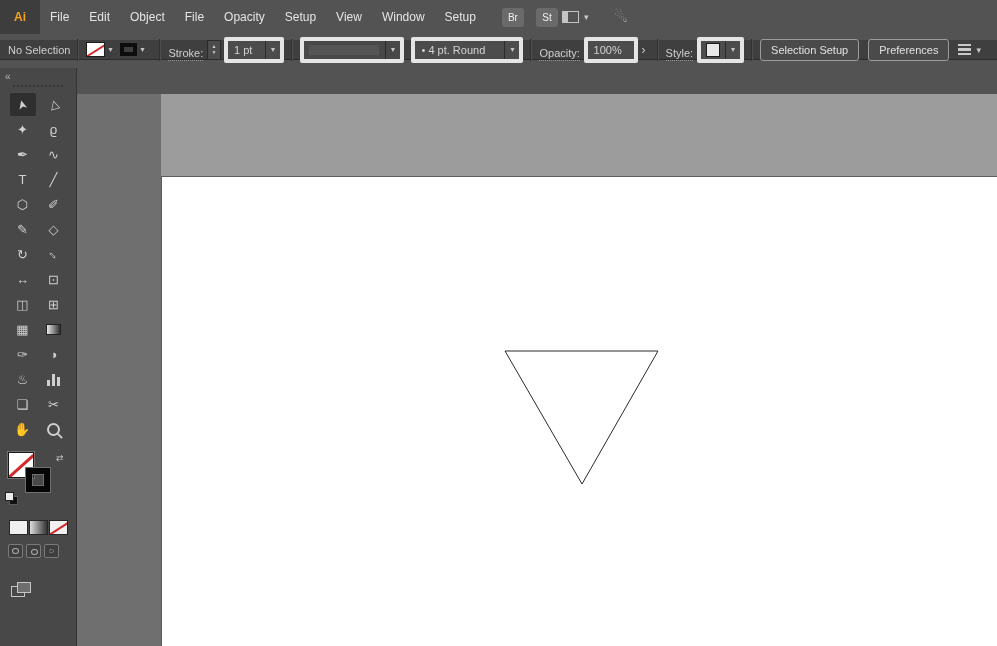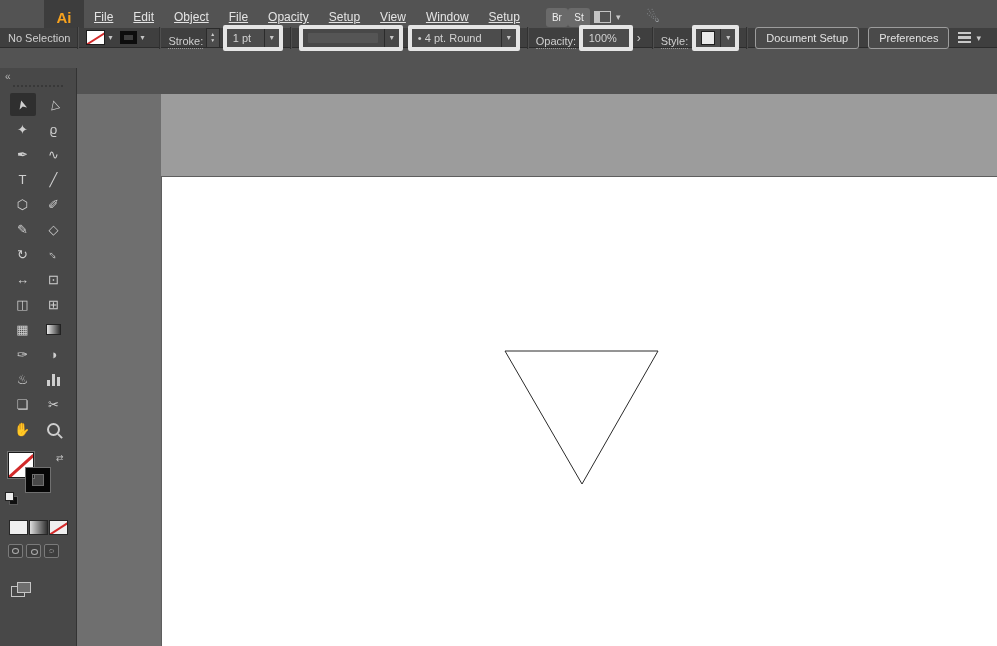--- a/index.html
+++ b/index.html
@@ -3,33 +3,33 @@
 <meta charset="utf-8">
 <style>
   html,body{margin:0;padding:0;background:#222;}
   #app{position:relative;width:997px;height:646px;overflow:hidden;
        font-family:"Liberation Sans",sans-serif;background:#535353;}
 
   
   .menubar{position:absolute;top:0;left:0;right:0;height:34px;background:#535353;
            display:flex;align-items:center;color:#E4E4E4;font-size:12px;}
   .logo{width:40px;height:34px;display:flex;align-items:center;justify-content:center;
-        background:#3D3D3D;color:#F7A21E;font-weight:bold;font-size:15px;margin-left:44px;}
-  .mi{padding:0 10px;line-height:34px;cursor:default;text-decoration:underline;}
-  .chips{display:flex;align-items:center;margin-left:16px;}
+        background:#3D3D3D;color:#F7A21E;font-weight:bold;font-size:12px;}
+  .mi{padding:0 10px;line-height:34px;cursor:default;}
+  .chips{display:flex;align-items:center;margin-left:16px;gap:12px;}
   .chip{width:22px;height:19px;border-radius:3px;background:#6A6A6A;color:#F0F0F0;
         font-size:10px;display:flex;align-items:center;justify-content:center;}
   .ws{display:flex;align-items:center;gap:5px;margin-left:4px;}
   .ws-ico{width:15px;height:10px;border:1px solid #C4C4C4;
           background:linear-gradient(90deg,#C4C4C4 0 5px,transparent 5px);}
   .chev{font-size:9px;color:#C9C9C9;}
   .gpu{margin-left:26px;color:#A3A8AC;font-size:15px;transform:scaleX(-1);}
 
   
-  .controlbar{position:absolute;top:28px;left:0;right:0;height:20px;background:#3F3F3F;
+  .controlbar{position:absolute;top:40px;left:0;right:0;height:20px;background:#3F3F3F;
               border-bottom:1px solid #2C2C2C;display:flex;align-items:center;
               padding:0 8px;color:#D2D2D2;font-size:11px;box-sizing:border-box;}
   .vsep{width:1px;height:22px;background:#313131;border-right:1px solid #4F4F4F;margin:0 7px;flex:none;}
   .lab{color:#CFCFCF;white-space:nowrap;}
   .lab.u{border-bottom:1px dotted #989898;padding-bottom:1px;margin-top:8px;}
   .status{width:66px;}
   .sw-fill{width:17px;height:13px;background:#FFF;border:1px solid #1E1E1E;position:relative;overflow:hidden;flex:none;}
   .sw-fill::after{content:"";position:absolute;left:-4px;right:-4px;top:50%;height:2px;
                   background:#D22A2A;transform:rotate(-32deg);}
   .sw-stroke{width:17px;height:13px;border:4px solid #0D0D0D;box-sizing:border-box;background:transparent;flex:none;}
@@ -186,21 +186,21 @@
     <span class="opacity-arrow">›</span>
     <div class="vsep"></div>
 
     <span class="lab u">Style:</span>
     <div class="select" style="margin-left:4px;">
       <span class="style-sw"></span>
       <span class="dd">▾</span>
     </div>
     <div class="vsep"></div>
 
-    <div class="btn">Document Setup</div>
+    <div class="btn">Selection Setup</div>
     <div class="btn">Preferences</div>
 
     <div class="align-group">
       <span class="align-ico"></span>
       <span class="chev">▾</span>
     </div>
   </div>
 
   <div class="toolbar">
     <div class="tb-head">

